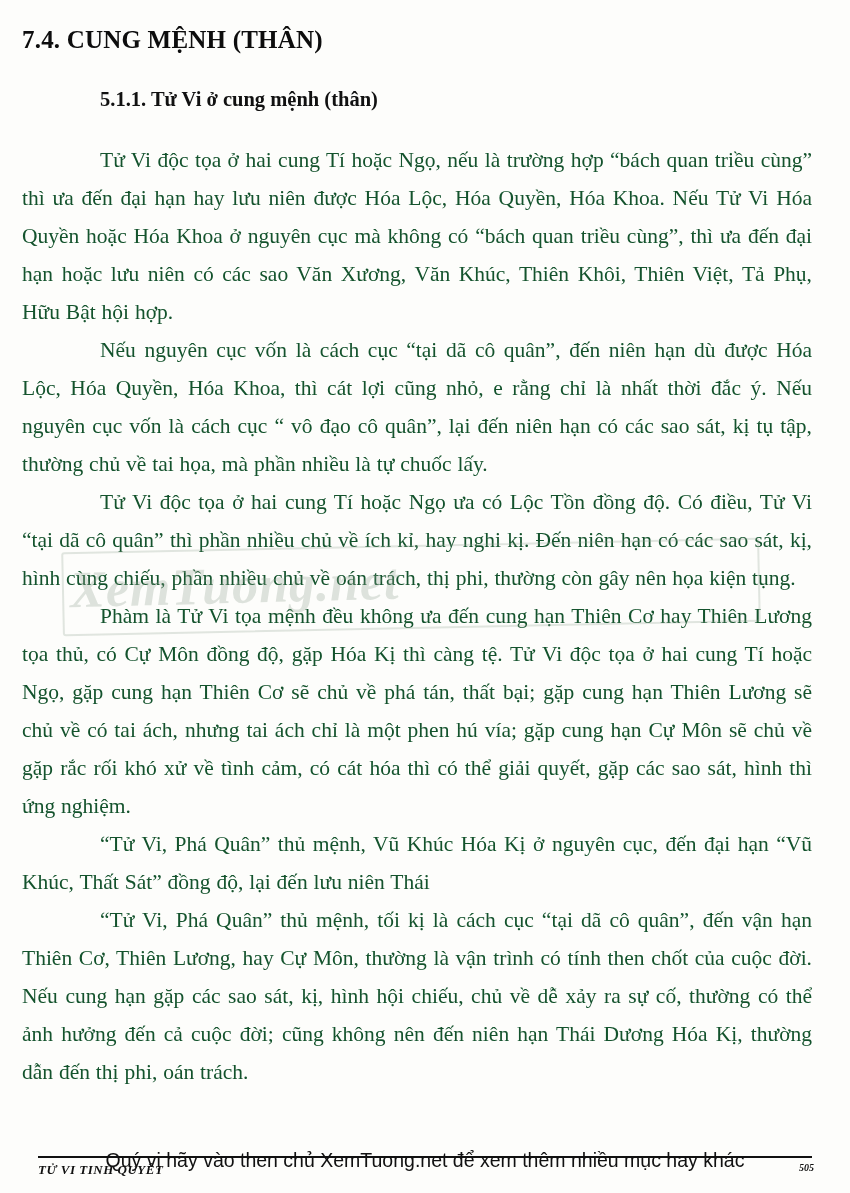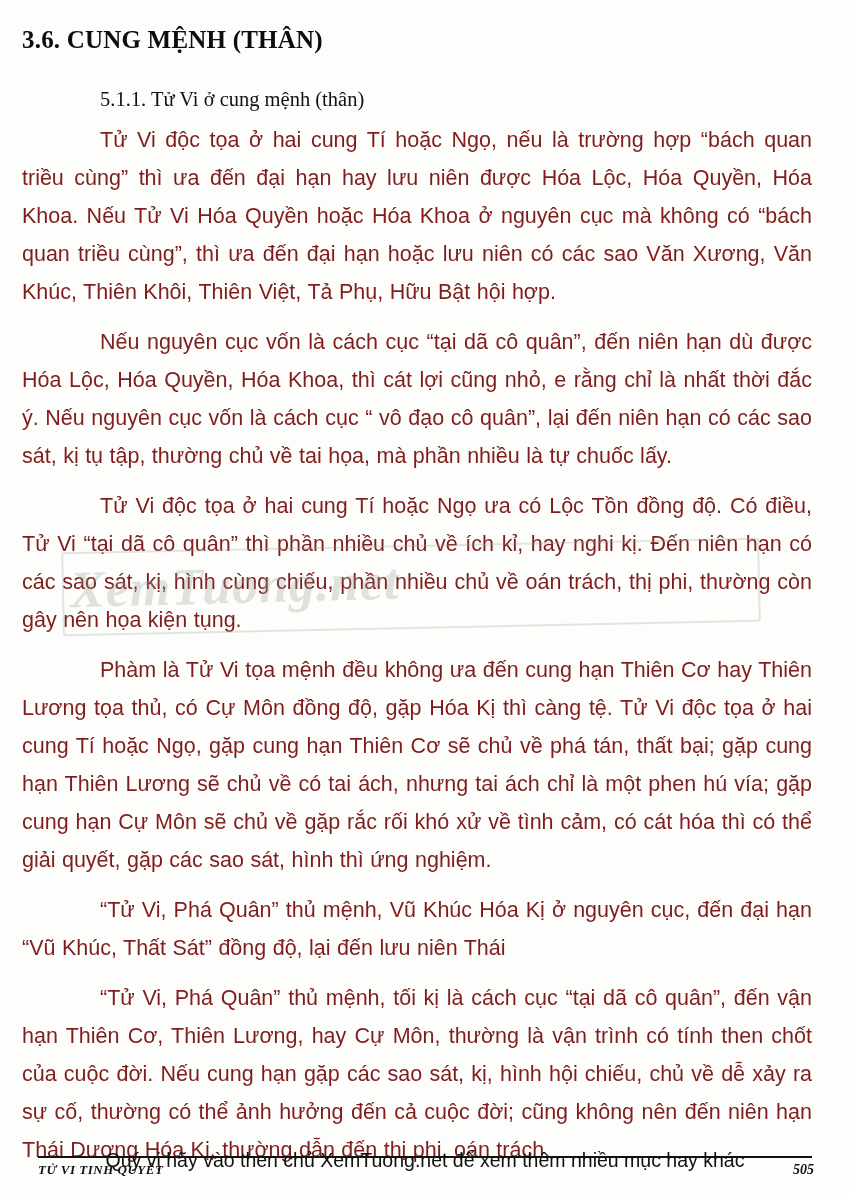--- a/index.html
+++ b/index.html
@@ -33,38 +33,38 @@
     font-size: 25px;
     font-weight: bold;
     letter-spacing: 0.2px;
     color: #0d0d0d;
     margin: 0 0 34px 0;
     white-space: nowrap;
   }
   .heading-2 {
     font-family: "Liberation Serif", serif;
     font-size: 20.5px;
-    font-weight: normal;
+    font-weight: bold;
     color: #111111;
-    margin: 0 0 10px 78px;
+    margin: 0 0 30px 78px;
     white-space: nowrap;
   }
   .body-text {
-    font-family: Liberation Sans, sans-serif;
+    font-family: Liberation Serif, serif;
     font-size: 21.5px;
     line-height: 38px;
-    color: #7f1d1d;
+    color: #14532d;
     text-align: justify;
     text-justify: inter-word;
     margin: 0;
     text-indent: 78px;
     word-spacing: 0.5px;
   }
   .body-text + .body-text {
-    margin-top: 12px;
+    margin-top: 0;
   }
   
   .watermark {
     position: absolute;
     left: 60px;
     top: 540px;
     width: 700px;
     height: 90px;
     pointer-events: none;
     display: flex;
@@ -119,21 +119,21 @@
     letter-spacing: 0.5px;
     color: #111111;
     white-space: nowrap;
     text-align: center;
   }
   .footer-right {
     position: absolute;
     right: 36px;
     top: 24px;
     font-family: "Liberation Serif", serif;
-    font-size: 14px;
+    font-size: 10px;
     font-style: italic;
     font-weight: bold;
     color: #111111;
   }
   .footer-banner {
     position: absolute;
     left: 0;
     top: 1149px;
     width: 850px;
     text-align: center;
@@ -142,21 +142,21 @@
     color: #111111;
     white-space: nowrap;
   }
 </style>
 </head>
 <body>
 
 <div class="page">
 
   <div class="content">
-    <h1 class="heading-1">3.6. CUNG MỆNH (THÂN)</h1>
+    <h1 class="heading-1">7.4. CUNG MỆNH (THÂN)</h1>
 
     <h2 class="heading-2">5.1.1. Tử Vi ở cung mệnh (thân)</h2>
 
     <p class="body-text">Tử Vi độc tọa ở hai cung Tí hoặc Ngọ, nếu là trường hợp “bách quan triều cùng” thì ưa đến đại hạn hay lưu niên được Hóa Lộc, Hóa Quyền, Hóa Khoa. Nếu Tử Vi Hóa Quyền hoặc Hóa Khoa ở nguyên cục mà không có “bách quan triều cùng”, thì ưa đến đại hạn hoặc lưu niên có các sao Văn Xương, Văn Khúc, Thiên Khôi, Thiên Việt, Tả Phụ, Hữu Bật hội hợp.</p>
     <p class="body-text">Nếu nguyên cục vốn là cách cục “tại dã cô quân”, đến niên hạn dù được Hóa Lộc, Hóa Quyền, Hóa Khoa, thì cát lợi cũng nhỏ, e rằng chỉ là nhất thời đắc ý. Nếu nguyên cục vốn là cách cục “ vô đạo cô quân”, lại đến niên hạn có các sao sát, kị tụ tập, thường chủ về tai họa, mà phần nhiều là tự chuốc lấy.</p>
     <p class="body-text">Tử Vi độc tọa ở hai cung Tí hoặc Ngọ ưa có Lộc Tồn đồng độ. Có điều, Tử Vi “tại dã cô quân” thì phần nhiều chủ về ích kỉ, hay nghi kị. Đến niên hạn có các sao sát, kị, hình cùng chiếu, phần nhiều chủ về oán trách, thị phi, thường còn gây nên họa kiện tụng.</p>
     <p class="body-text">Phàm là Tử Vi tọa mệnh đều không ưa đến cung hạn Thiên Cơ hay Thiên Lương tọa thủ, có Cự Môn đồng độ, gặp Hóa Kị thì càng tệ. Tử Vi độc tọa ở hai cung Tí hoặc Ngọ, gặp cung hạn Thiên Cơ sẽ chủ về phá tán, thất bại; gặp cung hạn Thiên Lương sẽ chủ về có tai ách, nhưng tai ách chỉ là một phen hú vía; gặp cung hạn Cự Môn sẽ chủ về gặp rắc rối khó xử về tình cảm, có cát hóa thì có thể giải quyết, gặp các sao sát, hình thì ứng nghiệm.</p>
     <p class="body-text">“Tử Vi, Phá Quân” thủ mệnh, Vũ Khúc Hóa Kị ở nguyên cục, đến đại hạn “Vũ Khúc, Thất Sát” đồng độ, lại đến lưu niên Thái</p>
     <p class="body-text">“Tử Vi, Phá Quân” thủ mệnh, tối kị là cách cục “tại dã cô quân”, đến vận hạn Thiên Cơ, Thiên Lương, hay Cự Môn, thường là vận trình có tính then chốt của cuộc đời. Nếu cung hạn gặp các sao sát, kị, hình hội chiếu, chủ về dễ xảy ra sự cố, thường có thể ảnh hưởng đến cả cuộc đời; cũng không nên đến niên hạn Thái Dương Hóa Kị, thường dẫn đến thị phi, oán trách.</p>
   </div>

